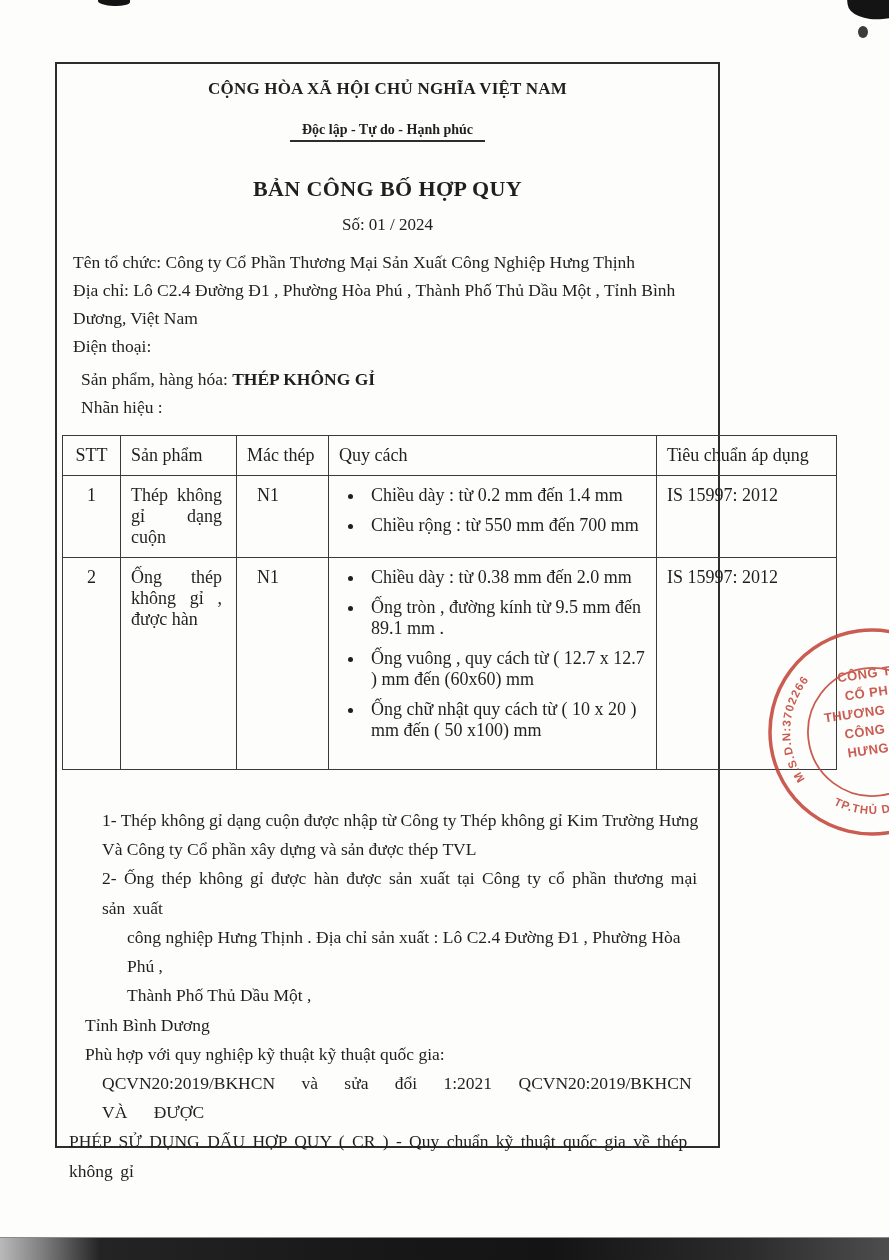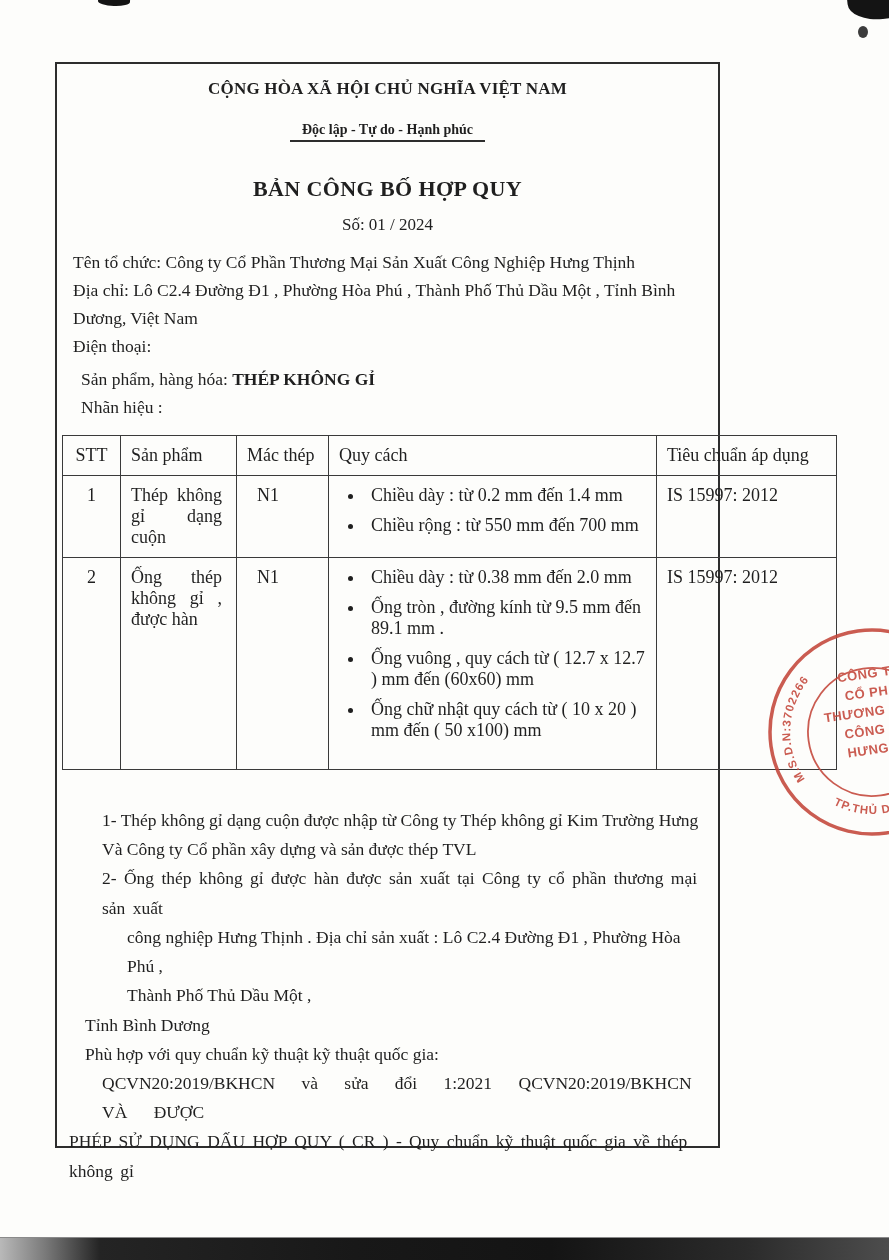--- a/index.html
+++ b/index.html
@@ -177,21 +177,21 @@
     </tbody>
   </table>
 
   <div class="notes">
     <div class="note-line ind-a">1- Thép không gỉ dạng cuộn được nhập từ Công ty Thép không gỉ Kim Trường Hưng</div>
     <div class="note-line ind-a">Và Công ty Cổ phần xây dựng và sản được thép TVL</div>
     <div class="note-line ind-a sp-sm">2- Ống thép không gỉ được hàn được sản xuất tại Công ty cổ phần thương mại sản xuất</div>
     <div class="note-line ind-b">công nghiệp Hưng Thịnh . Địa chỉ sản xuất : Lô C2.4 Đường Đ1 , Phường Hòa Phú ,</div>
     <div class="note-line ind-b">Thành Phố Thủ Dầu Một ,</div>
     <div class="note-line ind-c">Tỉnh Bình Dương</div>
-    <div class="note-line ind-c">Phù hợp với quy chuẩn kỹ thuật kỹ thuật quốc gia:</div>
+    <div class="note-line ind-c">Phù hợp với quy nghiệp kỹ thuật kỹ thuật quốc gia:</div>
     <div class="note-line ind-a sp-xl">QCVN20:2019/BKHCN và sửa đổi 1:2021 QCVN20:2019/BKHCN VÀ ĐƯỢC</div>
     <div class="note-line ind-0 sp-sm">PHÉP SỬ DỤNG DẤU HỢP QUY ( CR ) - Quy chuẩn kỹ thuật quốc gia về thép không gỉ</div>
   </div>
 
 </div>
 
 <svg class="stamp" viewBox="0 0 300 300" aria-hidden="true">
   <g transform="rotate(-8 150 150)">
     <circle class="ring-outer" cx="150" cy="150" r="102"></circle>
     <circle class="ring-inner" cx="150" cy="150" r="64"></circle>

